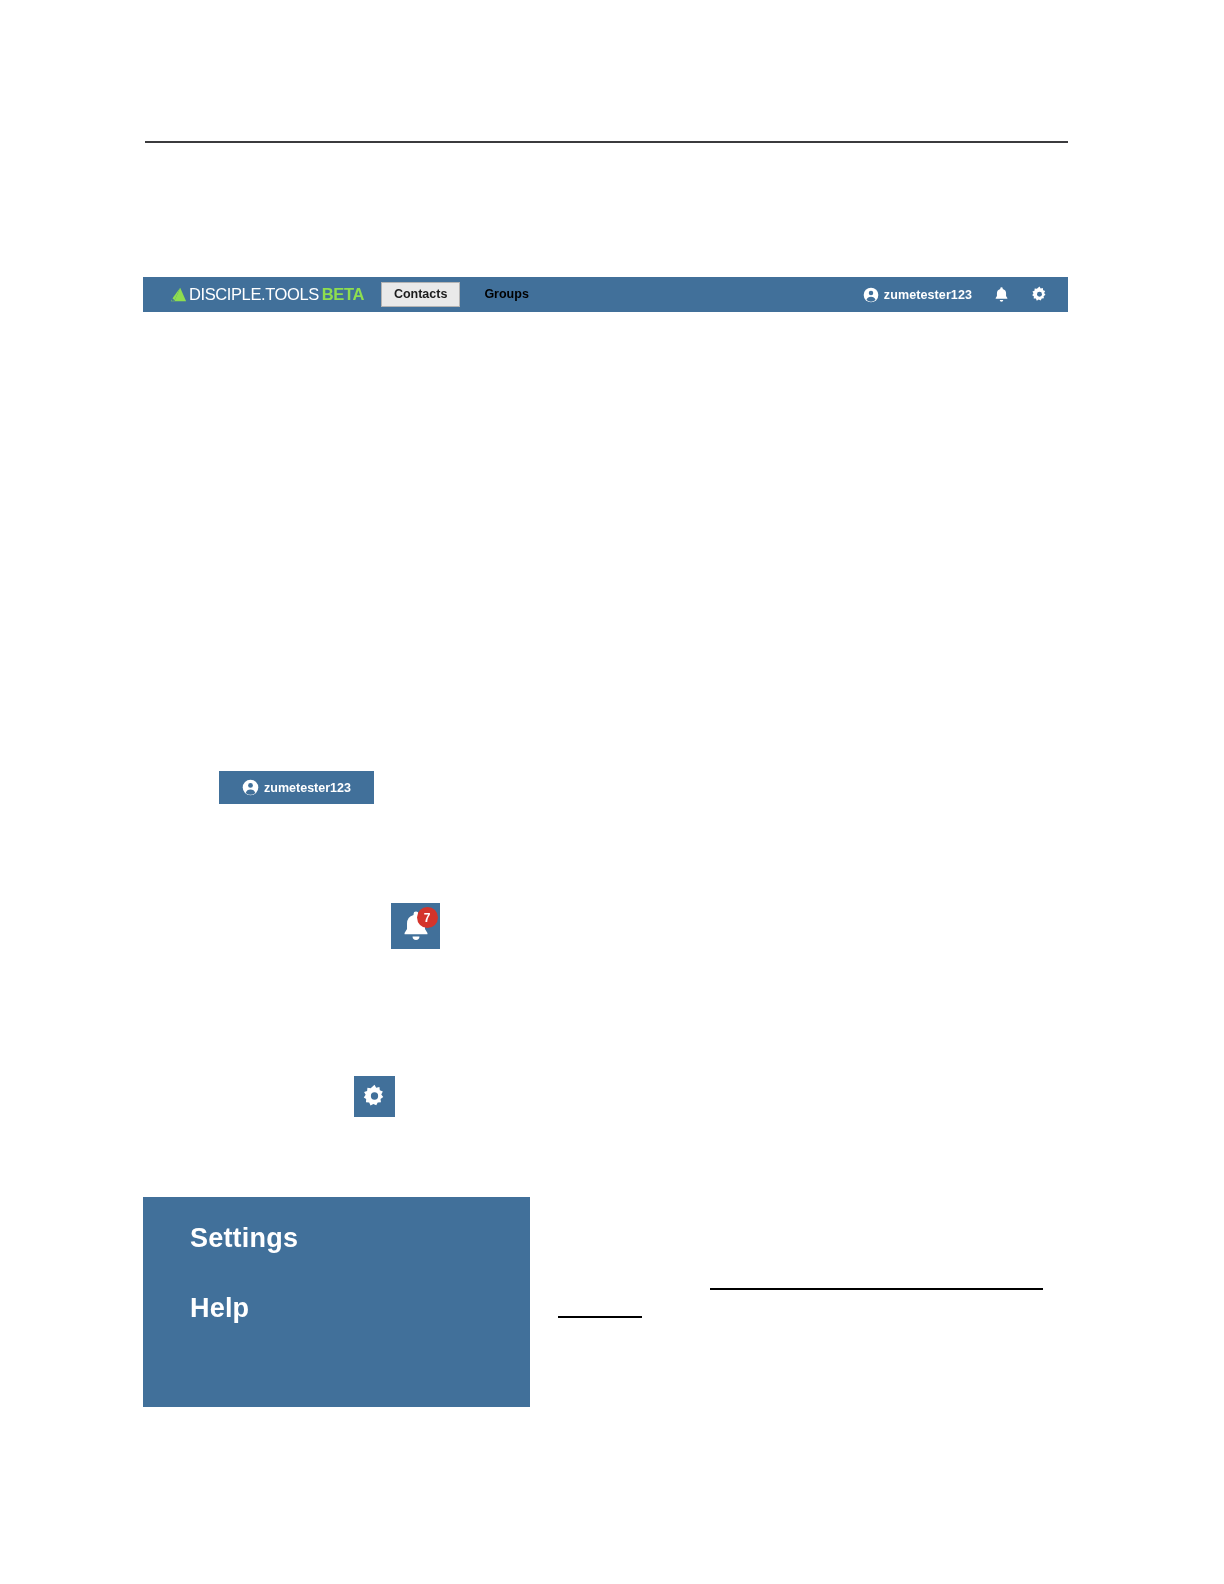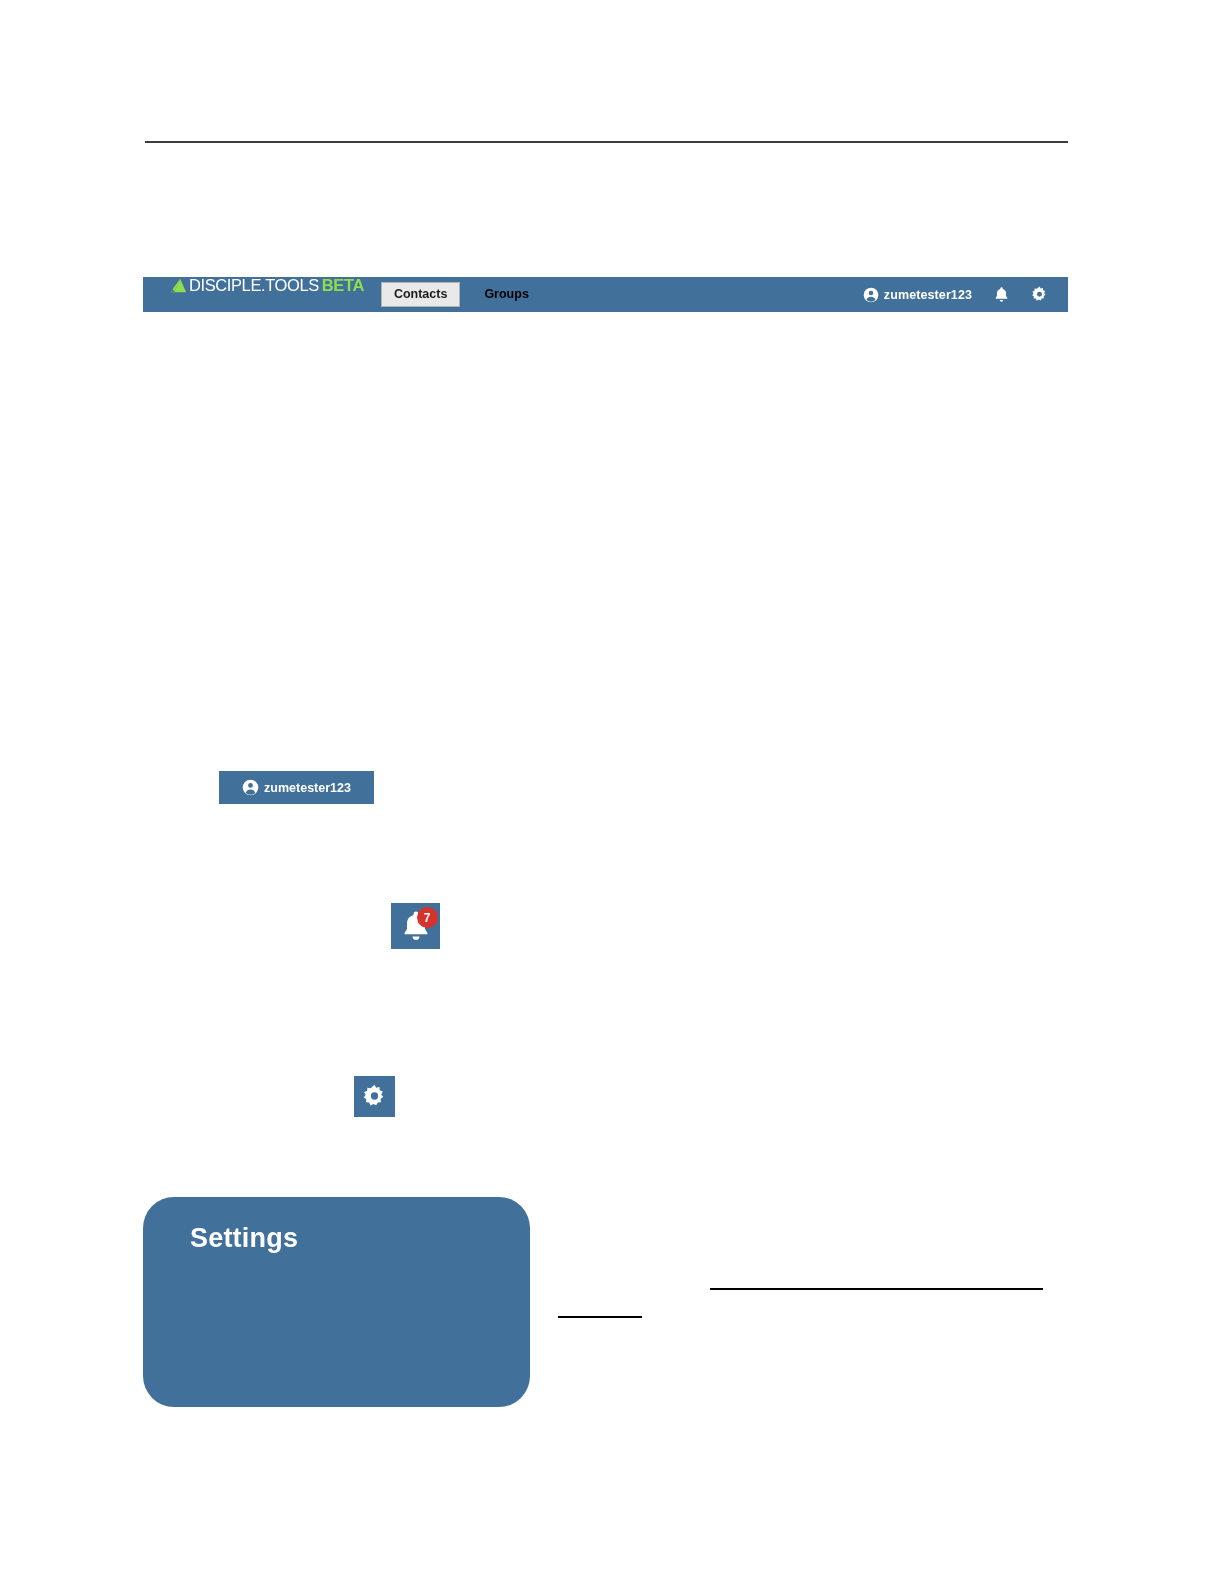--- a/index.html
+++ b/index.html
@@ -33,20 +33,21 @@
     top: 277px;
     width: 925px;
     height: 35px;
     background: #41709a;
     display: flex;
     align-items: center;
   }
 
   .brand {
     display: flex;
+    align-items: center;
     margin-left: 27px;
     height: 100%;
   }
   .brand-mark {
     width: 17px;
     height: 17px;
     margin-right: 2px;
     display: block;
   }
   .brand-text {
@@ -180,21 +181,20 @@
 
   
   .dropdown {
     left: 143px;
     top: 1197px;
     width: 387px;
     height: 210px;
     background: #41709a;
     padding-top: 6px;
     box-sizing: border-box;
-    border-radius: 31px;
   }
   .dd-item {
     color: #ffffff;
     font-size: 27px;
     font-weight: 700;
     padding-left: 47px;
     height: 70px;
     line-height: 70px;
     white-space: nowrap;
     cursor: pointer;
@@ -297,16 +297,17 @@
   <span>
     <svg width="25" height="25" viewBox="0 0 24 24" xmlns="http://www.w3.org/2000/svg">
       <path d="M12 0.8l1.6 2.7 3.1-.6.4 3.1 2.9 1.2-1.5 2.8 1.9 2.5-2.6 1.8.4 3.1-3.1.3-1.4 2.8-2.8-1.4-2.7 1.6-1.3-2.9-3.1-.3.2-3.1L1.7 13l1.8-2.6L2 7.7l2.9-1.1.3-3.1 3.1.5z" fill="#ffffff"></path>
       <circle cx="12" cy="11.5" r="3.5" fill="#41709a"></circle>
     </svg>
   </span>
 </div>
 
 <div class="abs dropdown">
   <div class="dd-item">Settings</div>
+  <div class="dd-item">Help</div>
 </div>
 
 <div class="abs rule-long"></div>
 <div class="abs rule-short"></div>
 
 </body></html>

